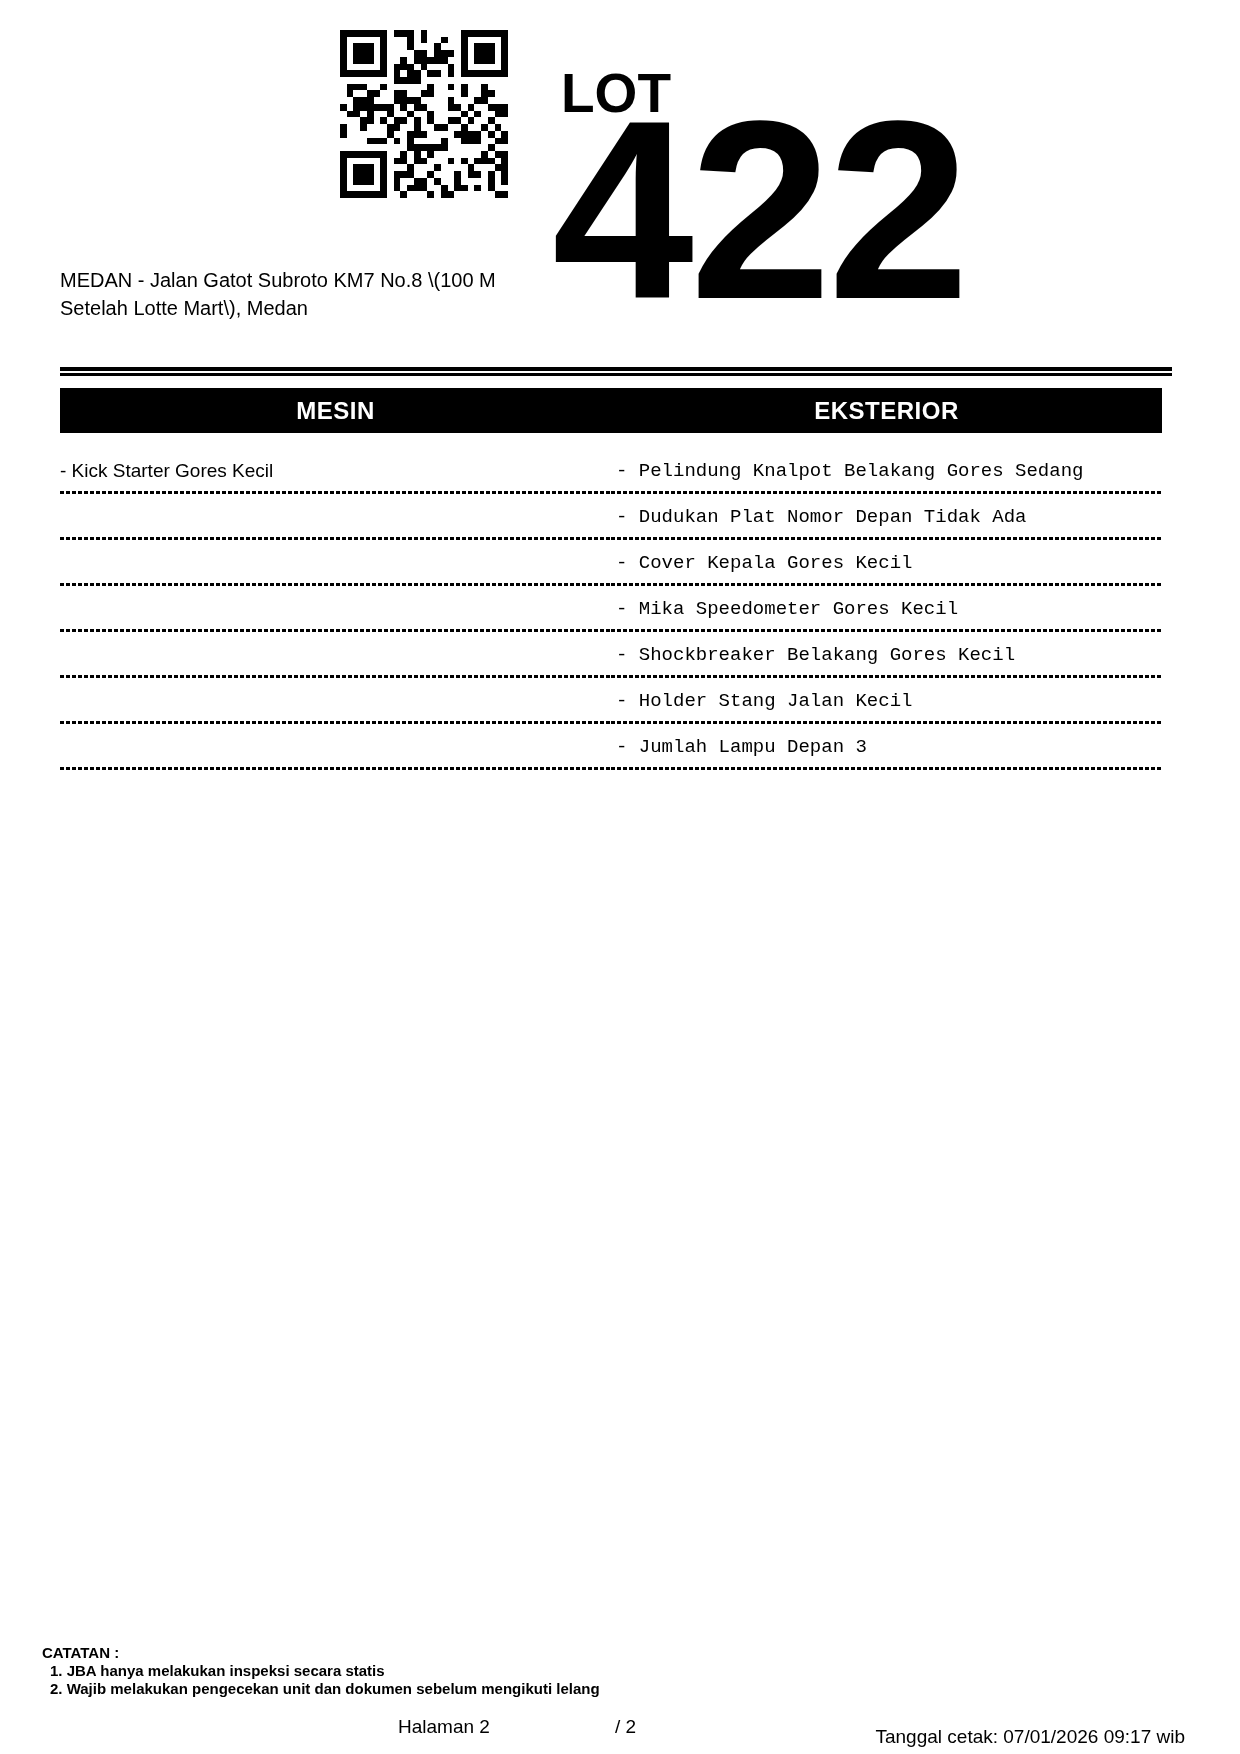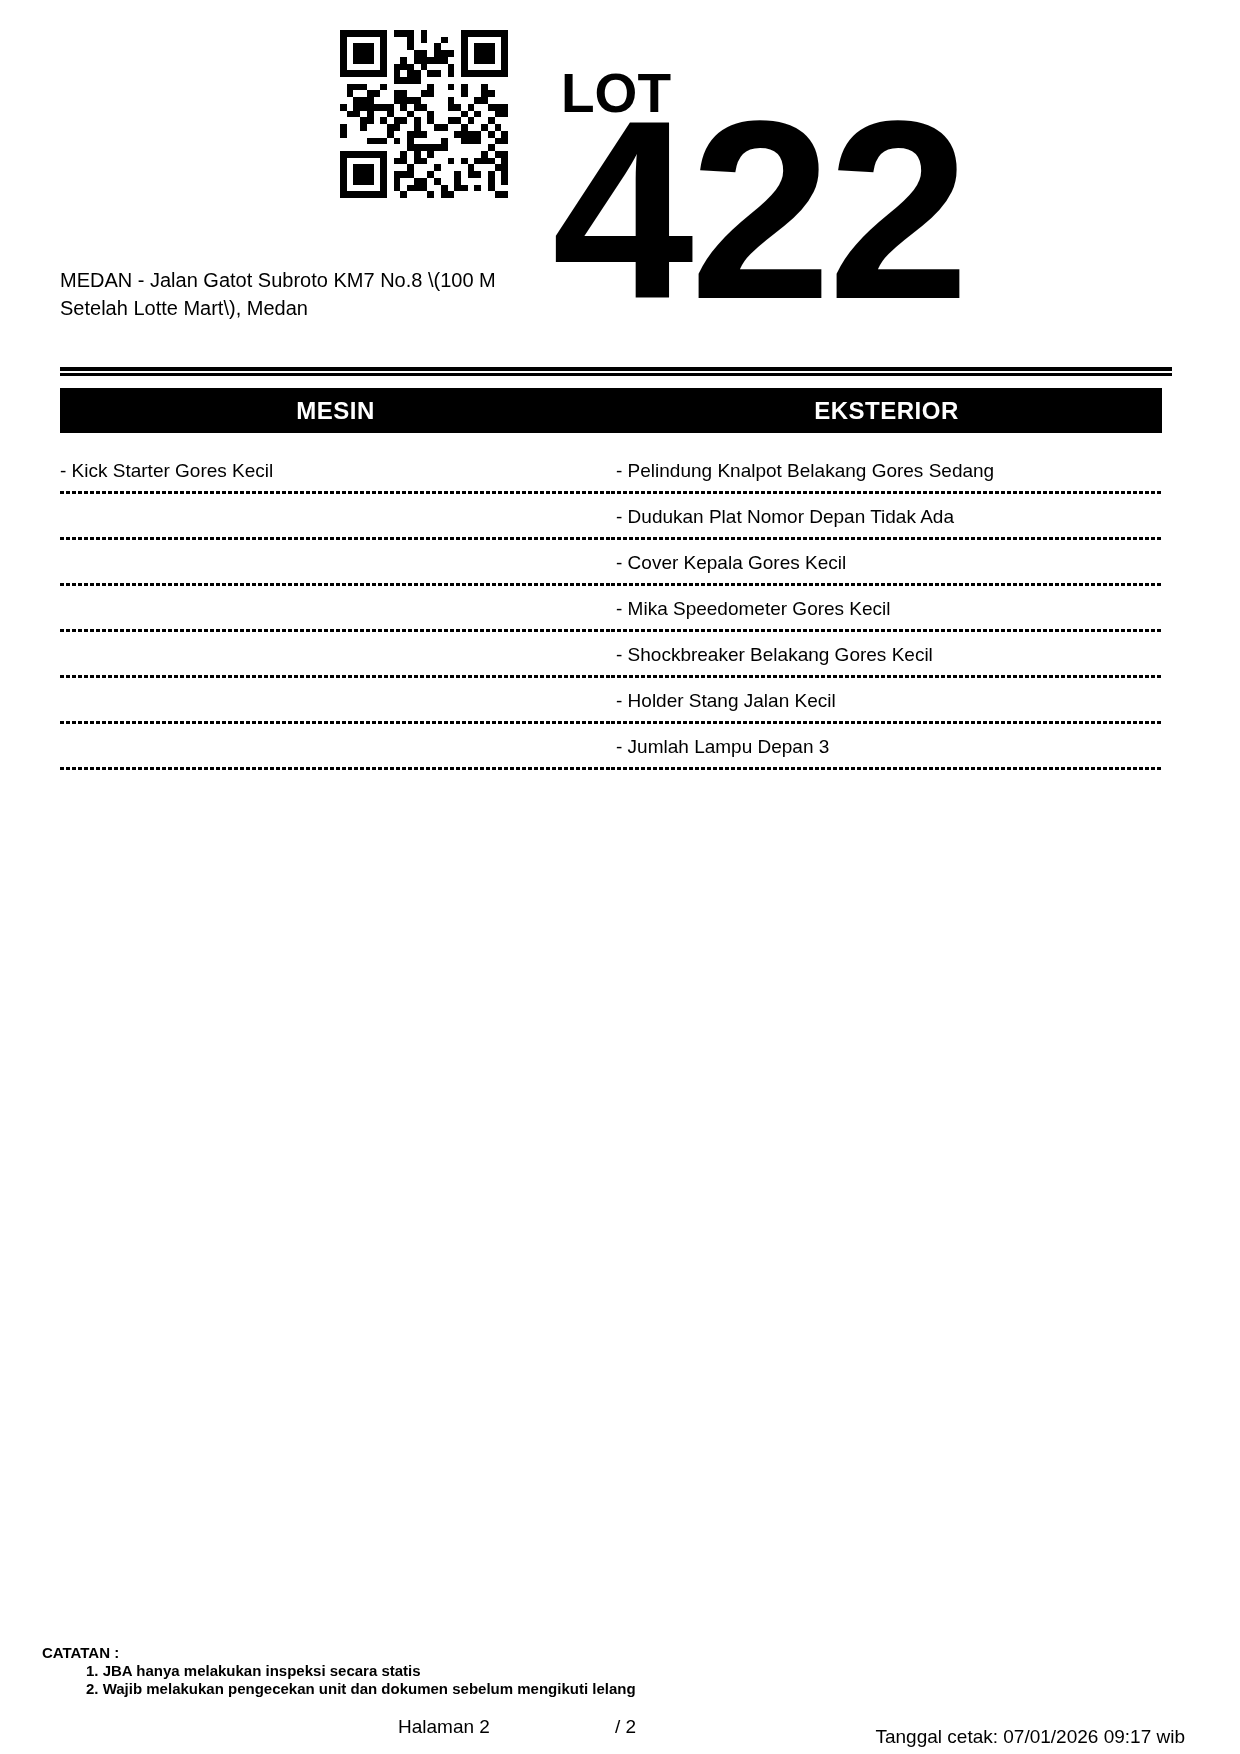--- a/index.html
+++ b/index.html
@@ -32,24 +32,24 @@
   
   .cond-table{position:absolute;left:60px;top:388px;width:1112px;display:flex;}
   .col{width:551px;}
   .col-header{height:45px;background:#000;color:#fff;display:flex;align-items:center;justify-content:center;
     font-size:24px;font-weight:bold;letter-spacing:.5px;}
   .rows{margin-top:15px;}
   .row{position:relative;height:46px;box-sizing:border-box;}
   .row::after{content:"";position:absolute;left:0;right:0;bottom:0;height:3px;
     background:repeating-linear-gradient(90deg,#000 0 4px,transparent 4px 6px);}
   .row span{display:block;padding-top:12px;font-size:19px;line-height:22px;}
-  .col.right .row span{padding-left:5px;}
+  .col.right .row span{padding-left:5px;font-family:Liberation Mono, monospace;}
   
   .catatan{position:absolute;left:42px;top:1644px;font-size:15px;line-height:18px;font-weight:bold;}
-  .catatan .note{padding-left:8px;margin-left:36px;}
+  .catatan .note{padding-left:8px;}
   .halaman{position:absolute;left:398px;top:1716px;font-size:19px;}
   .page-total{position:absolute;left:615px;top:1716px;font-size:19px;}
   .tanggal{position:absolute;right:55px;top:1726px;font-size:19px;}
 </style>
 </head>
 <body>
 
 <div class="page">
 
   <div class="qr">

